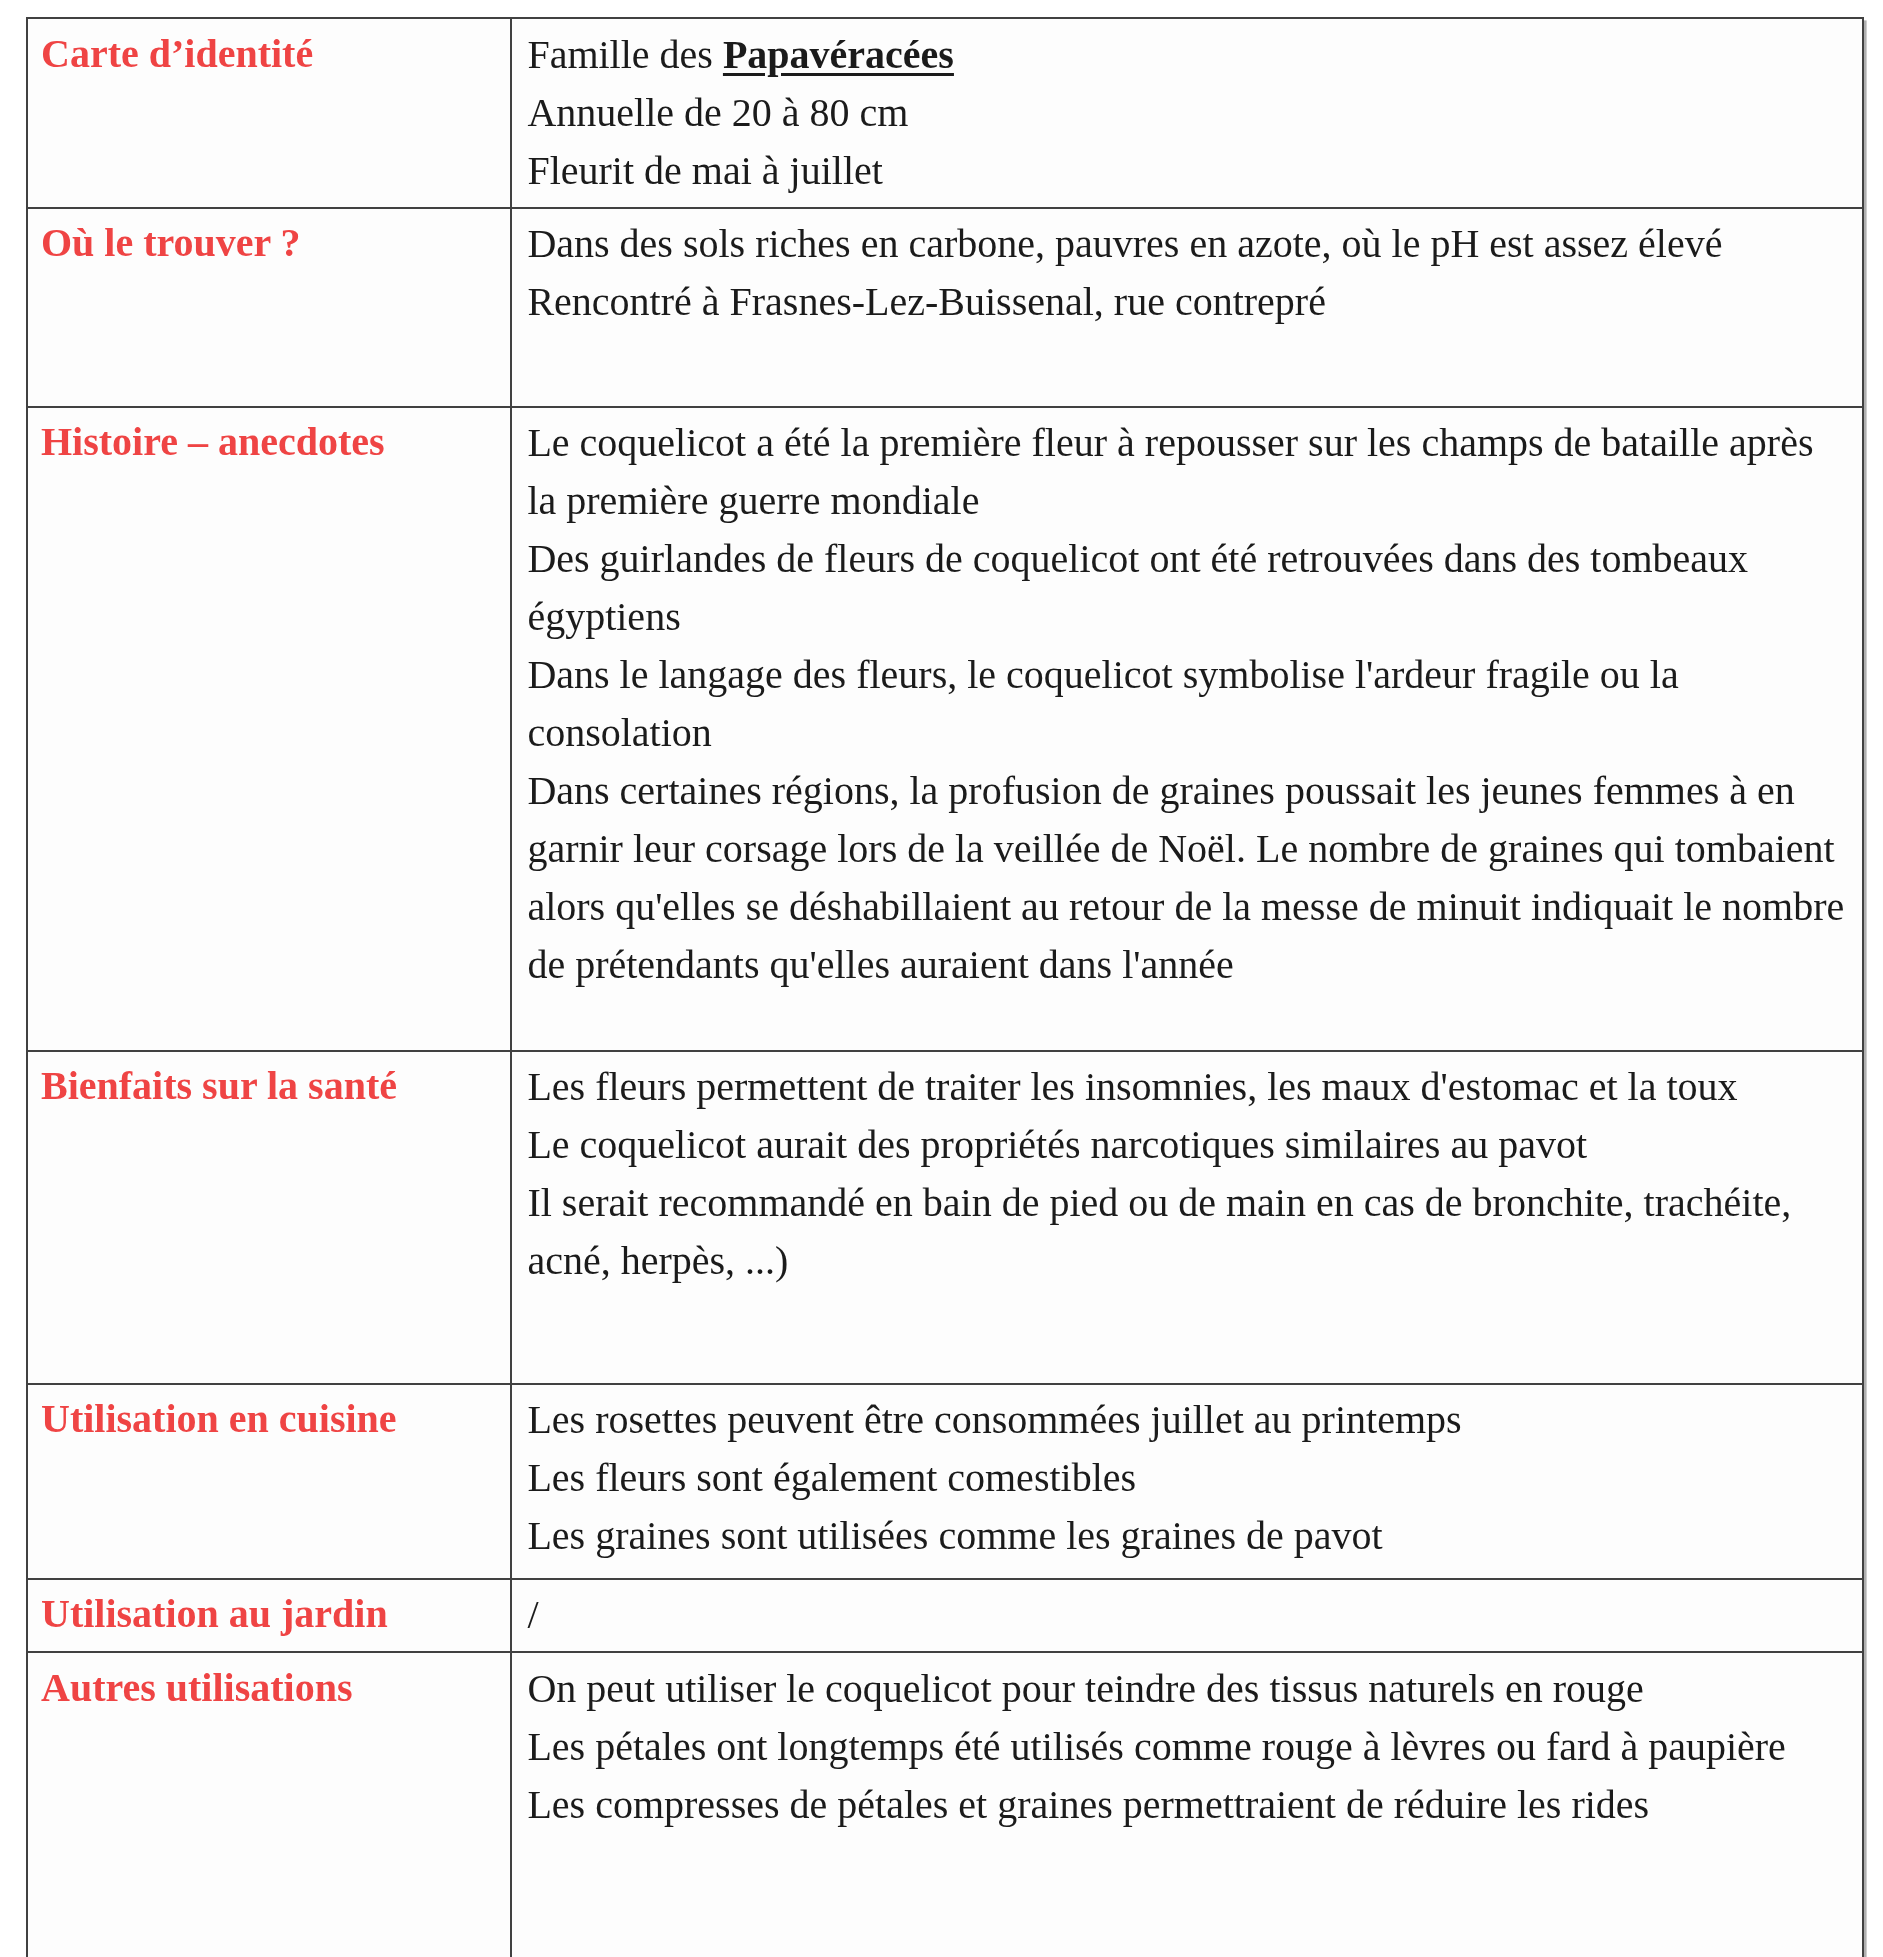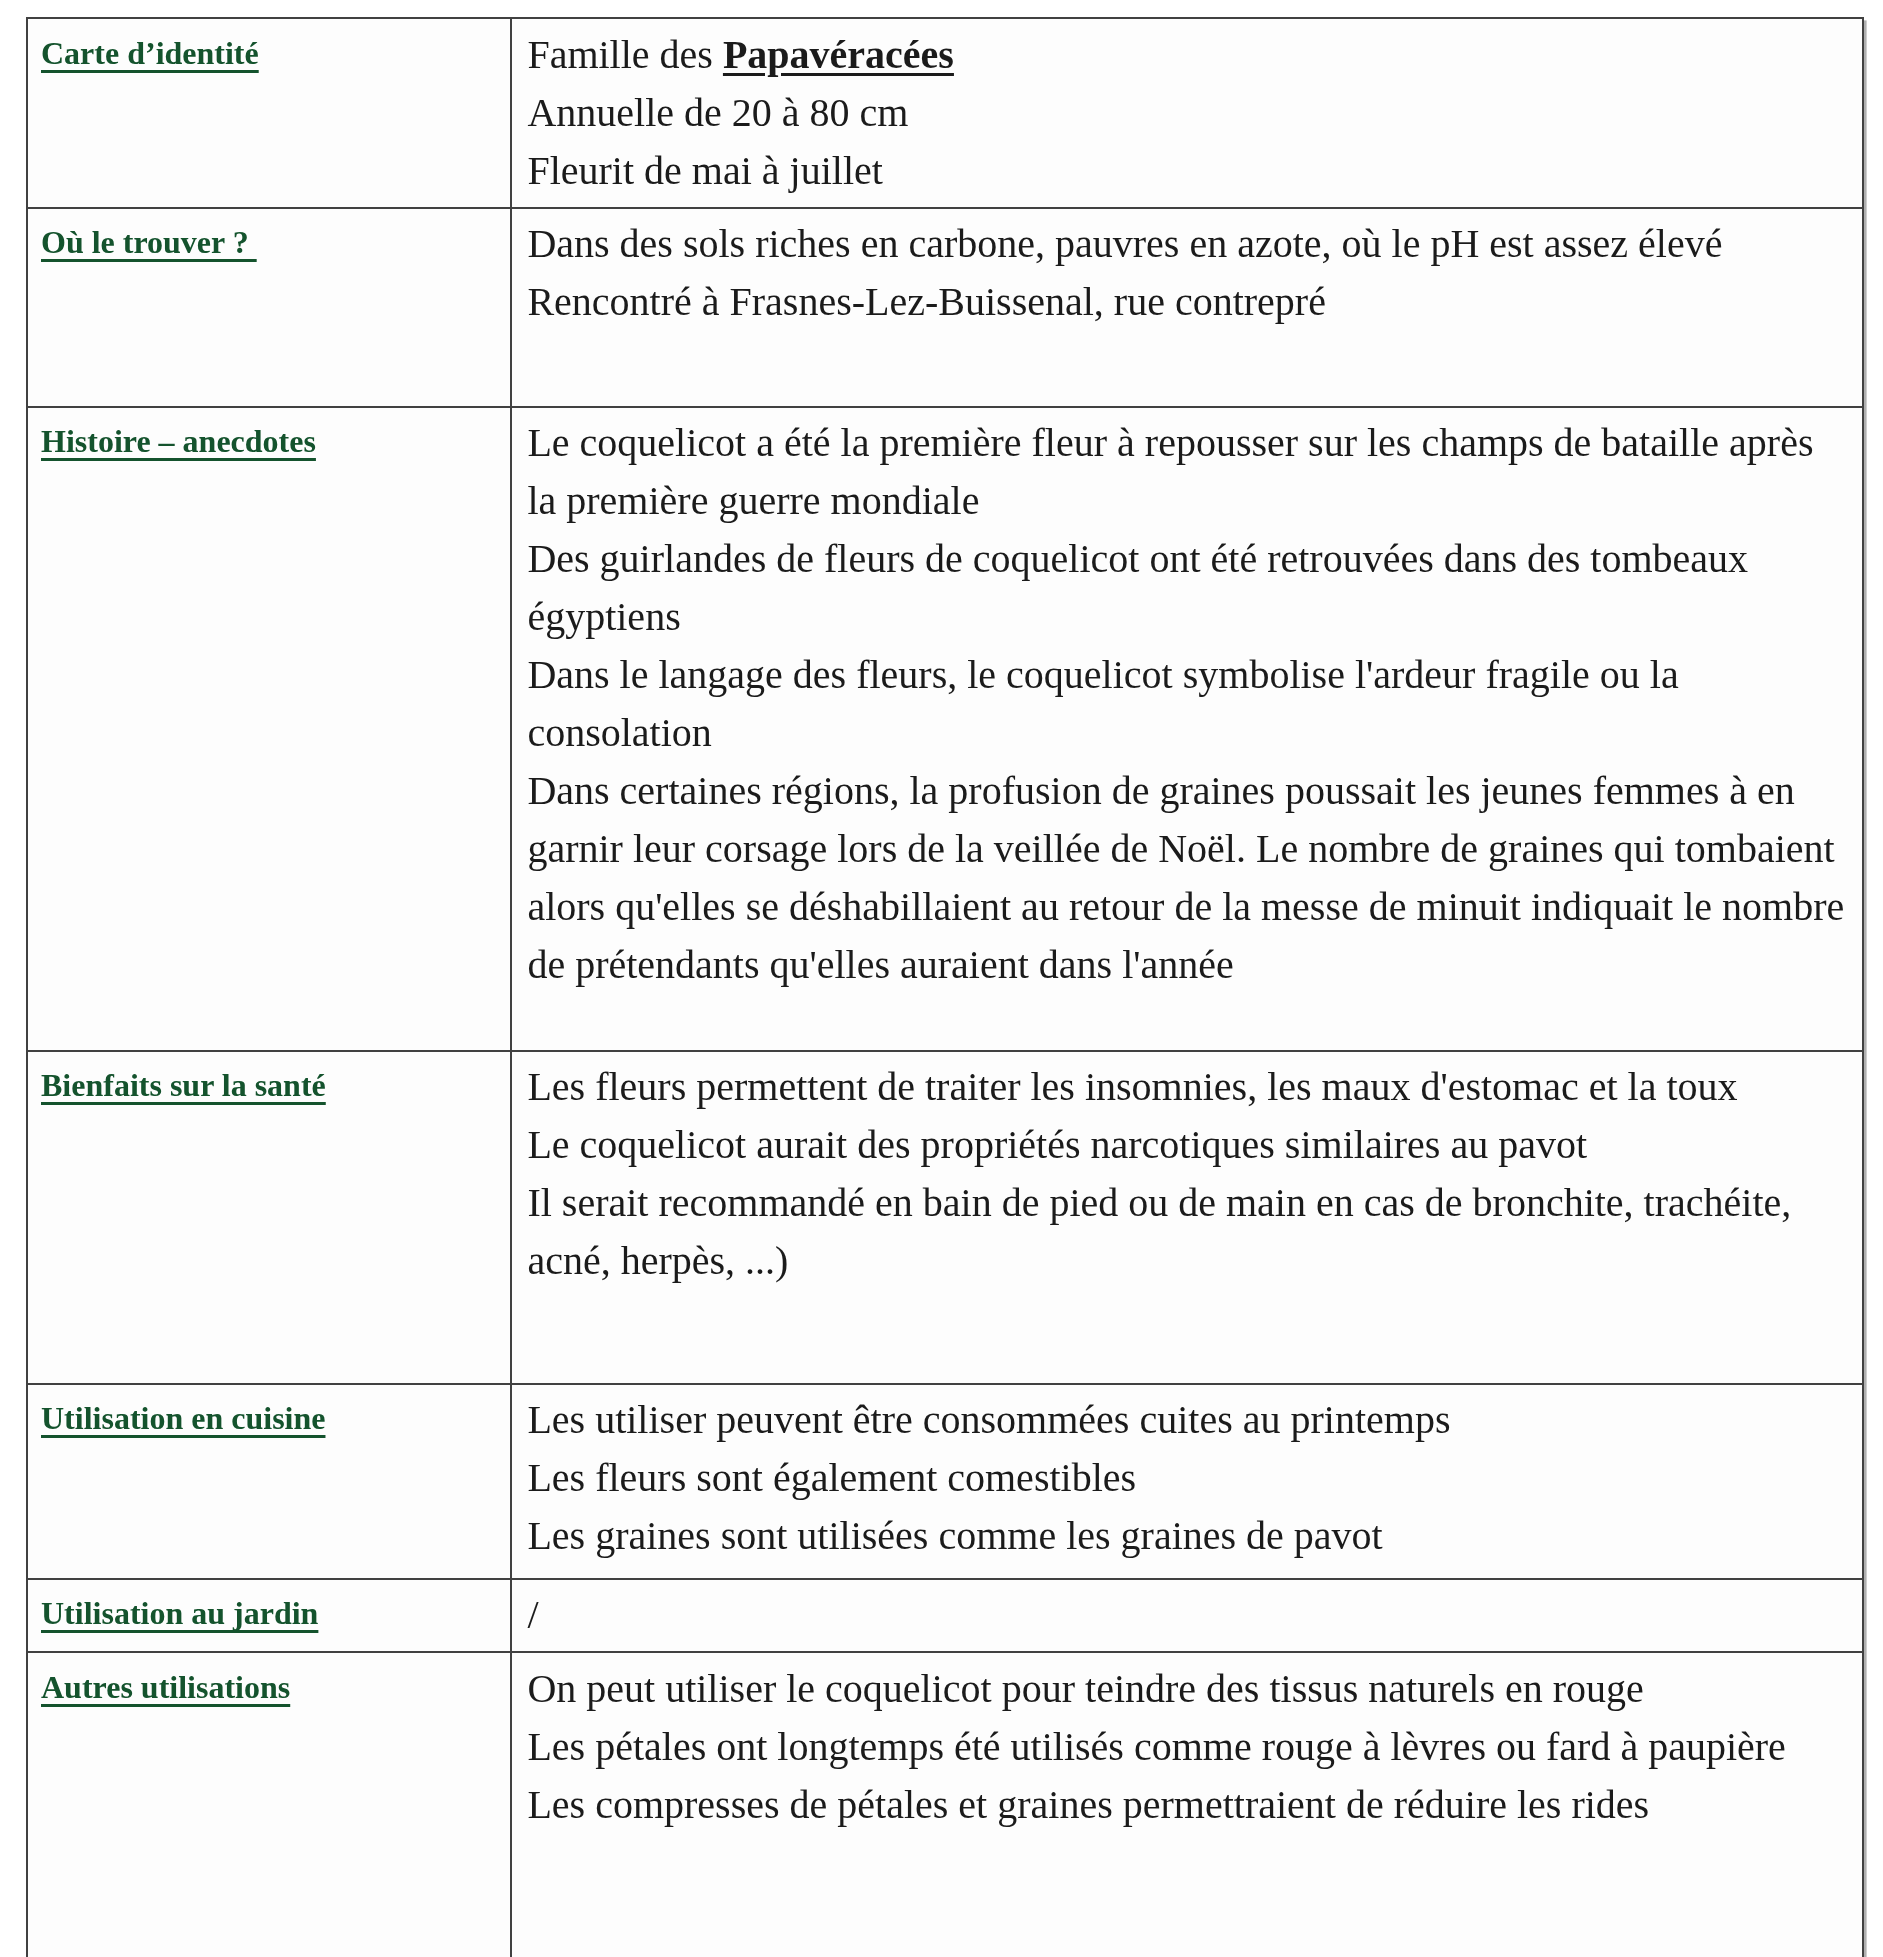--- a/index.html
+++ b/index.html
@@ -29,25 +29,24 @@
   th.hdr-cell, td.content-cell {
     border: 2.6px solid #414141;
     vertical-align: top;
   }
   th.hdr-cell {
     text-align: left;
     font-weight: normal;
     padding: 6.8px 8.6px 6.8px 13px;
   }
   .hdr-text {
-    color: #14532d;
+    color: #ef4444;
     font-weight: bold;
-    font-size: 32px;
+    font-size: 40px;
     line-height: 55px;
-    text-decoration: underline;
     text-decoration-thickness: 2.6px;
     text-underline-offset: 6px;
     white-space: pre-wrap;
   }
   td.content-cell {
     padding: 6.8px 17px 6.8px 15.4px;
     font-size: 40px;
     line-height: 58px;
     margin-top: 33px;
   }
@@ -119,21 +118,21 @@
             <div class="para"><span>Le coquelicot aurait des propriétés narcotiques similaires au pavot</span></div>
             <div class="para"><span>Il serait recommandé en bain de pied ou de main en cas de bronchite, trachéite, acné, herpès, ...)</span></div>
           </td>
   </tr>
 
   <tr>
     <th class="hdr-cell" scope="row">
       <span class="hdr-text">Utilisation en cuisine</span>
     </th>
     <td class="content-cell">
-            <div class="para"><span>Les utiliser peuvent être consommées cuites au printemps</span></div>
+            <div class="para"><span>Les rosettes peuvent être consommées juillet au printemps</span></div>
             <div class="para"><span>Les fleurs sont également comestibles</span></div>
             <div class="para"><span>Les graines sont utilisées comme les graines de pavot</span></div>
           </td>
   </tr>
 
   <tr>
     <th class="hdr-cell" scope="row">
       <span class="hdr-text">Utilisation au jardin</span>
     </th>
     <td class="content-cell">

